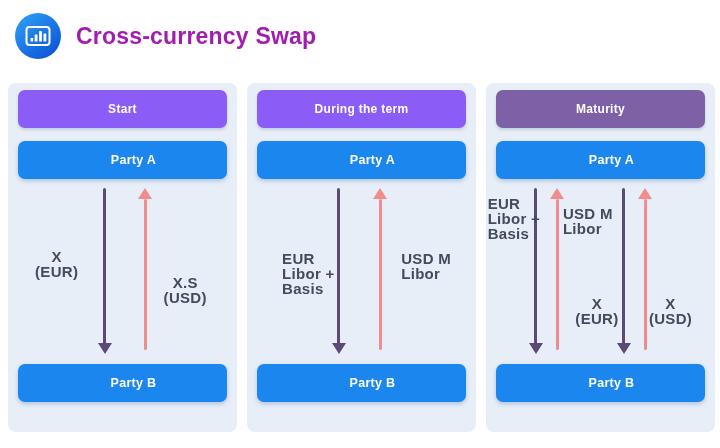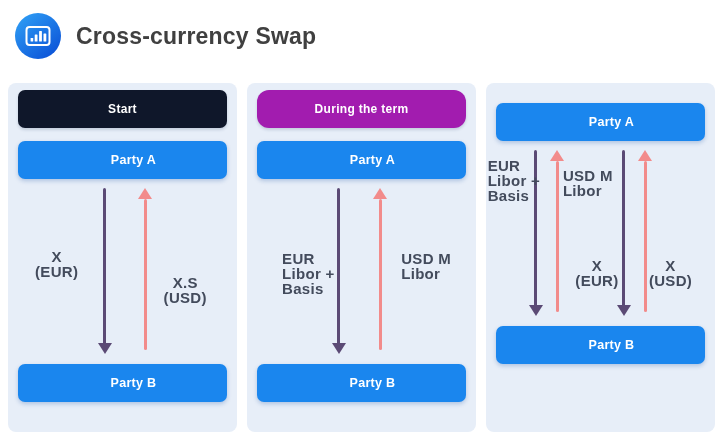--- a/index.html
+++ b/index.html
@@ -4,21 +4,21 @@
 <style>
   html,body{margin:0;padding:0;background:#ffffff;}
   body{width:720px;height:448px;font-family:"Liberation Sans",sans-serif;overflow:hidden;}
   .app{position:relative;width:720px;height:448px;background:#ffffff;}
 
   
   .header{position:absolute;top:13px;left:15px;display:flex;align-items:center;gap:15px;}
   .logo{width:46px;height:46px;border-radius:50%;
         background:linear-gradient(140deg,#2f9ff5 5%,#0a4fd6 95%);
         display:flex;align-items:center;justify-content:center;flex:0 0 auto;}
-  .title{font-size:23px;font-weight:700;color:#404040;letter-spacing:.2px;}
+  .title{font-size:23px;font-weight:700;color:#a21caf;letter-spacing:.2px;}
 
   
   .panels{position:absolute;top:83px;left:8px;display:flex;gap:10px;}
   .panel{width:229px;height:349px;background:#e7eef8;border-radius:8px;
          box-sizing:border-box;padding:7px 10px 0 10px;display:flex;flex-direction:column;}
   .stage-btn{height:38px;border-radius:7px;display:flex;align-items:center;justify-content:center;
              color:#fff;font-size:12px;font-weight:700;letter-spacing:.3px;
              box-shadow:0 2px 3px rgba(40,60,100,.18);}
   .party-btn{height:38px;border-radius:7px;background:#1a86ee;display:flex;align-items:center;
              justify-content:center;color:#fff;font-size:12.5px;font-weight:700;letter-spacing:.3px;
@@ -56,57 +56,58 @@
         <rect x="9.7" y="11.5" width="2.8" height="7.1" rx="0.6" fill="#ffffff"></rect>
         <rect x="14.1" y="8" width="2.8" height="10.6" rx="0.6" fill="#ffffff"></rect>
         <rect x="18.5" y="10.5" width="2.8" height="8.1" rx="0.6" fill="#ffffff"></rect>
       </svg>
     </div>
     <div class="title">Cross-currency Swap</div>
   </div>
 
   <div class="panels" id="panels">
     <section class="panel">
-      <div class="stage-btn" style="background: #0f172a;">Start</div>
+      <div class="stage-btn" style="background: #8b5cf6;">Start</div>
       <div class="party-btn party-a">Party A</div>
       <div class="flows">
           <div class="arrow down" title="X (EUR)" style="--c: #5b4a75; left: calc(41.5% - 1.5px);"></div>
           <div class="arrow up" title="X.S (USD)" style="--c: #f28b8b; left: calc(60.8% - 1.5px);"></div>
           <div class="flow-label center" style="left: 18.5%; top: 70px;">
             <div>X</div>
             <div>(EUR)</div>
           </div>
           <div class="flow-label center" style="left: 80%; top: 70px; margin-top: 26px;">
             <div>X.S</div>
             <div>(USD)</div>
           </div>
         </div>
       <div class="party-btn party-b">Party B</div>
     </section>
 
     <section class="panel">
-      <div class="stage-btn" style="background: #a21caf; border-radius: 12px;">During the term</div>
+      <div class="stage-btn" style="background: #8b5cf6;">During the term</div>
       <div class="party-btn party-a">Party A</div>
       <div class="flows">
           <div class="arrow down" title="EUR Libor + Basis" style="--c: #5b4a75; left: calc(39.2% - 1.5px);"></div>
           <div class="arrow up" title="USD M Libor" style="--c: #f28b8b; left: calc(58.9% - 1.5px);"></div>
           <div class="flow-label left" style="left: 12%; top: 72px;">
             <div>EUR</div>
             <div>Libor +</div>
             <div>Basis</div>
           </div>
           <div class="flow-label left" style="left: 69%; top: 72px;">
             <div>USD M</div>
             <div>Libor</div>
           </div>
         </div>
       <div class="party-btn party-b">Party B</div>
     </section>
 
     <section class="panel">
+      <div class="stage-btn" style="background: rgb(125, 96, 166);">Maturity</div>
       <div class="party-btn party-a">Party A</div>
       <div class="flows">
           <div class="arrow down" title="EUR Libor + Basis" style="--c: #5b4a75; left: calc(19.1% - 1.5px);"></div>
           <div class="arrow up" title="USD M Libor" style="--c: #f28b8b; left: calc(29.2% - 1.5px);"></div>
           <div class="arrow down" title="X (EUR)" style="--c: #5b4a75; left: calc(61.2% - 1.5px);"></div>
           <div class="arrow up" title="X (USD)" style="--c: #f28b8b; left: calc(71.3% - 1.5px);"></div>
           <div class="flow-label left" style="left: -4%; top: 17px;">
             <div>EUR</div>
             <div>Libor +</div>
             <div>Basis</div>

